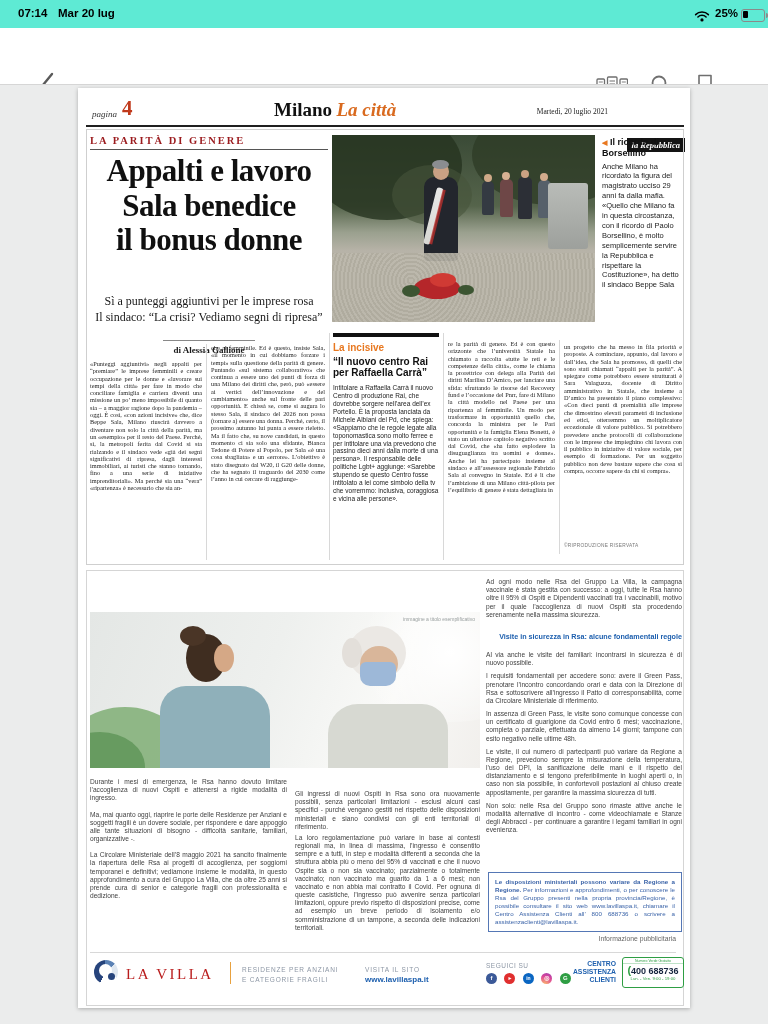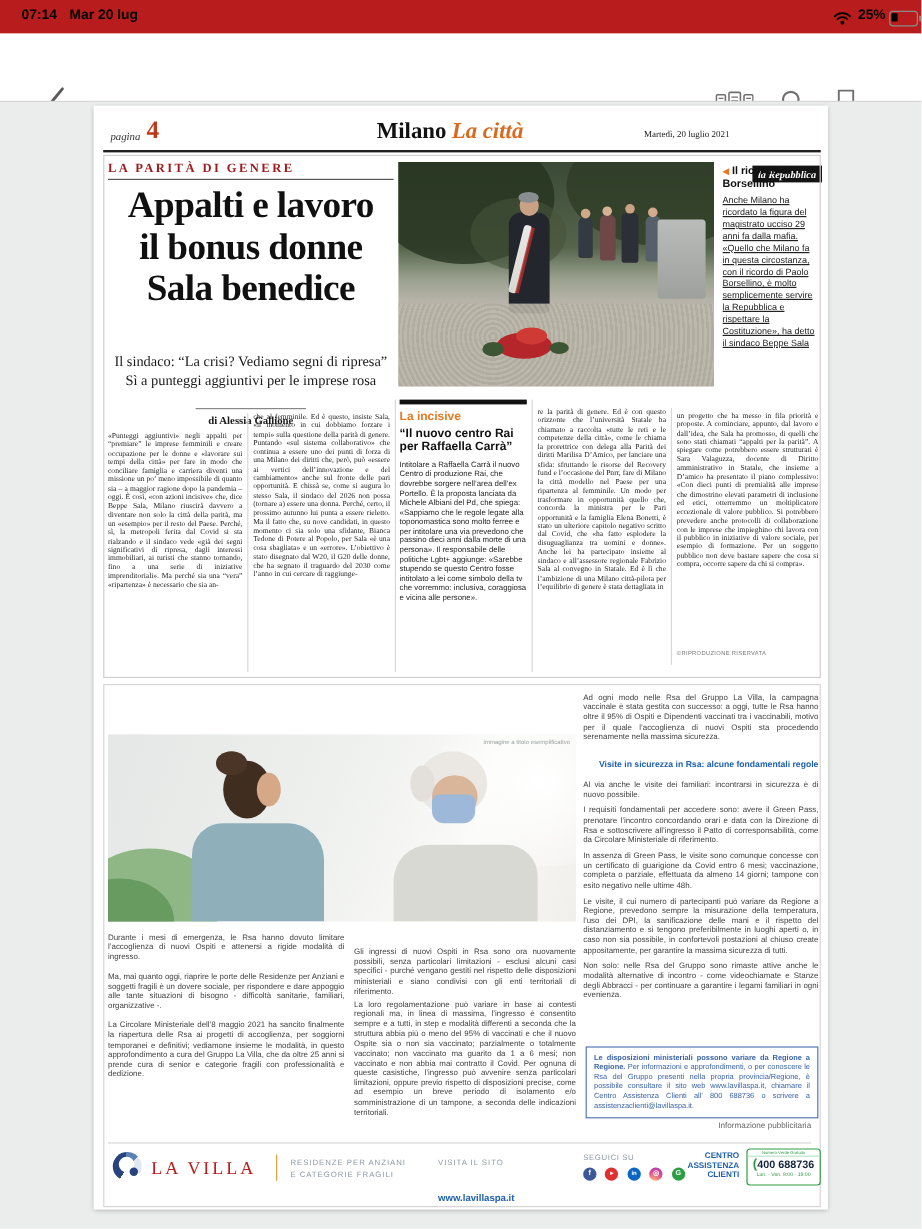--- a/index.html
+++ b/index.html
@@ -1,21 +1,21 @@
 <!DOCTYPE html>
 <html><head>
 <meta charset="utf-8">
 <style>
   html,body{margin:0;padding:0;}
   body{width:768px;height:1024px;position:relative;overflow:hidden;background:#fff;
        font-family:"Liberation Sans",sans-serif;-webkit-font-smoothing:antialiased;}
   .abs{position:absolute;}
 
   
-  #statusbar{left:0;top:0;width:768px;height:28px;background:#b91c1c;}
+  #statusbar{left:0;top:0;width:768px;height:28px;background:#5eead4;}
   .sb-txt{font:600 11.5px "Liberation Sans",sans-serif;color:#000;}
   #toolbar{left:0;top:28px;width:768px;height:56px;background:#fff;}
   #toolbar-divider{left:0;top:84px;width:768px;height:1px;background:#d6d6d6;}
   .battery-shell{width:22px;height:11px;border:1px solid #8a8a8a;border-radius:3px;position:relative;}
   .battery-fill{position:absolute;left:1px;top:1px;width:5px;height:7px;background:#000;border-radius:1px;}
   .battery-nub{position:absolute;right:-4px;top:3px;width:2.5px;height:5px;background:#8a8a8a;border-radius:0 2px 2px 0;}
 
   
   #canvas{left:0;top:85px;width:768px;height:939px;background:#ebecec;}
   #page{left:78px;top:3px;width:612px;height:920px;background:#fff;box-shadow:0 1px 4px rgba(0,0,0,.28);}
@@ -34,21 +34,21 @@
   .kicker{font:700 10.5px "Liberation Serif",serif;letter-spacing:2px;color:#9b1b1e;text-align:left;}
   .headline{font:700 31px/1.12 "Liberation Serif",serif;color:#101010;text-align:center;letter-spacing:-.5px;}
   .standfirst{font:12px/1.3 "Liberation Serif",serif;color:#1a1a1a;text-align:center;}
   .byline{font:700 9px "Liberation Serif",serif;color:#1a1a1a;text-align:center;}
   .news-col{font:6.3px/1.16 "Liberation Serif",serif;text-align:justify;color:#1d1d1d;overflow:hidden;}
   .colrule{background:#d8d8d8;width:1px;}
   .signoff{font:4.8px "Liberation Sans",sans-serif;color:#777;letter-spacing:.3px;}
 
   .cap-title{font:700 9px/1.2 "Liberation Sans",sans-serif;color:#111;}
   .cap-arrow{color:#e87820;font-size:7px;}
-  .cap-text{font:7.5px/1.32 "Liberation Sans",sans-serif;color:#222;text-decoration:underline;}
+  .cap-text{font:7.5px/1.32 "Liberation Sans",sans-serif;color:#222;}
 
   .prop-label{font:700 10px "Liberation Sans",sans-serif;color:#e87820;}
   .prop-title{font:700 10px/1.18 "Liberation Sans",sans-serif;color:#101010;}
   .prop-body{font:6.5px/1.22 "Liberation Sans",sans-serif;color:#222;overflow:hidden;}
 
   
   .photo{overflow:hidden;}
   #main-photo{background:linear-gradient(180deg,#3a4a36 0%,#55644b 38%,#9aa08e 52%,#b7b3a8 62%,#aaa79b 100%);}
   .blob{position:absolute;border-radius:50%;}
   .figure{position:absolute;border-radius:5px 5px 2px 2px;}
@@ -63,21 +63,21 @@
   .infobox{border:1px solid #5577b5;font:6.2px/1.3 "Liberation Sans",sans-serif;color:#3a63a8;text-align:justify;padding:5px 6px;}
   .ad-label{font:6.8px "Liberation Sans",sans-serif;color:#666;text-align:right;}
 
   
   .logo-mark{width:24px;height:24px;border-radius:50%;
      background:conic-gradient(from 210deg,#27447c 0 40%,#5b82b5 40% 55%,#dfe7f0 55% 75%,#fff 75% 100%);position:relative;}
   .logo-mark::after{content:"";position:absolute;left:5px;top:4px;width:13px;height:13px;border-radius:50%;background:#fff;}
   .logo-mark::before{content:"";position:absolute;right:3px;bottom:4px;width:7px;height:7px;border-radius:50%;background:#27447c;z-index:2;}
   .brand{font:15px "Liberation Serif",serif;letter-spacing:2.5px;color:#b91c1c;}
   .foot-gray{font:6.5px/1.5 "Liberation Sans",sans-serif;color:#8d97a5;letter-spacing:.8px;}
-  .foot-site{font:700 8px "Liberation Sans",sans-serif;color:#1d5fae;margin-top:19px;}
+  .foot-site{font:700 8px "Liberation Sans",sans-serif;color:#1d5fae;}
   .support{font:700 6.8px/1.2 "Liberation Sans",sans-serif;color:#1d5fae;text-align:right;}
   .soc{width:11px;height:11px;border-radius:50%;display:inline-block;margin-right:3px;
        color:#fff;font:700 6px/11px "Liberation Sans",sans-serif;text-align:center;vertical-align:top;}
   .phonebox{border:1.5px solid #2e9e43;border-radius:3px;background:#fff;}
   .phone-head{font:3.5px "Liberation Sans",sans-serif;color:#2e9e43;text-align:center;border-bottom:.5px solid #bfe3c8;padding-top:1px;}
   .phone-num{font:700 9px "Liberation Sans",sans-serif;color:#16253e;text-align:center;}
   .phone-paren{color:#2e9e43;font:700 11px "Liberation Sans",sans-serif;}
   .phone-hours{font:4.3px "Liberation Sans",sans-serif;color:#2e9e43;text-align:center;}
 </style>
 </head>
@@ -130,40 +130,40 @@
     </svg>
   </span>
 </div>
 <div id="toolbar-divider" class="abs"></div>
 
 <div id="canvas" class="abs">
  <div id="page" class="abs">
 
   <span class="abs np-pagelabel" style="left:14px;top:21px;">pagina</span>
   <span class="abs np-pagenum" style="left:44px;top:8px;">4</span>
-  <div class="abs" style="left:171px;top:11px;width:252px;text-align:center;">
+  <div class="abs" style="left:196px;top:11px;width:252px;text-align:left;">
     <span class="np-section">Milano</span>
     <span class="np-edition">La città</span>
   </div>
   <span class="abs np-date" style="left:400px;top:19px;width:130px;text-align:right;">Martedì, 20 luglio 2021</span>
   <span class="abs np-masthead" style="right:5px;top:14px;margin-top:36px;">la Repubblica</span>
   <div class="abs hrule" style="left:8px;top:37px;width:598px;height:2px;"></div>
 
   <div class="abs artbox" style="left:8px;top:41px;width:596px;height:434px;"></div>
 
   <div class="abs kicker" style="left:12px;top:47px;width:238px;">LA PARITÀ DI GENERE</div>
   <div class="abs" style="left:12px;top:61px;width:238px;height:1px;background:#555;"></div>
   <div class="abs headline" style="left:8px;top:66px;width:246px;">
     <div>Appalti e lavoro</div>
+    <div>Sala benedice</div>
     <div>il bonus donne</div>
-    <div>Sala benedice</div>
   </div>
   <div class="abs standfirst" style="left:10px;top:206px;width:242px;">
+    <div>Sì a punteggi aggiuntivi per le imprese rosa</div>
     <div>Il sindaco: “La crisi? Vediamo segni di ripresa”</div>
-    <div>Sì a punteggi aggiuntivi per le imprese rosa</div>
   </div>
   <div class="abs" style="left:85px;top:252px;width:92px;height:1px;background:#888;"></div>
   <div class="abs byline" style="left:12px;top:257px;width:238px;">di Alessia Gallione</div>
 
   <div class="abs photo" id="main-photo" style="left:254px;top:47px;width:263px;height:187px;">
     <div class="blob" style="left:-20px;top:-25px;width:150px;height:110px;background:#26331f;opacity:.8;"></div>
     <div class="blob" style="left:140px;top:-30px;width:160px;height:100px;background:#2d3b26;opacity:.75;"></div>
     <div class="blob" style="left:60px;top:30px;width:80px;height:60px;background:#46543a;opacity:.6;"></div>
 
     <div class="figure" style="left:150px;top:46px;width:12px;height:34px;background:#343a42;"></div>

